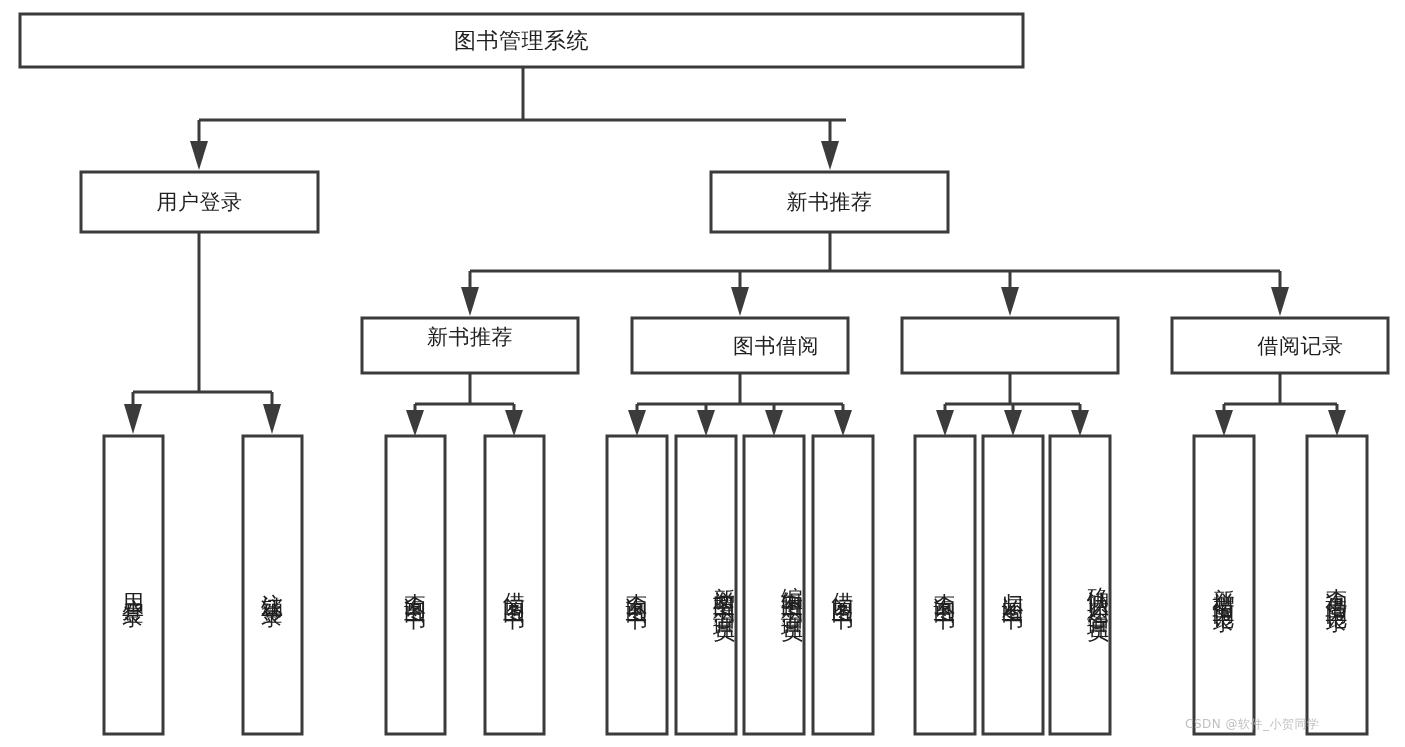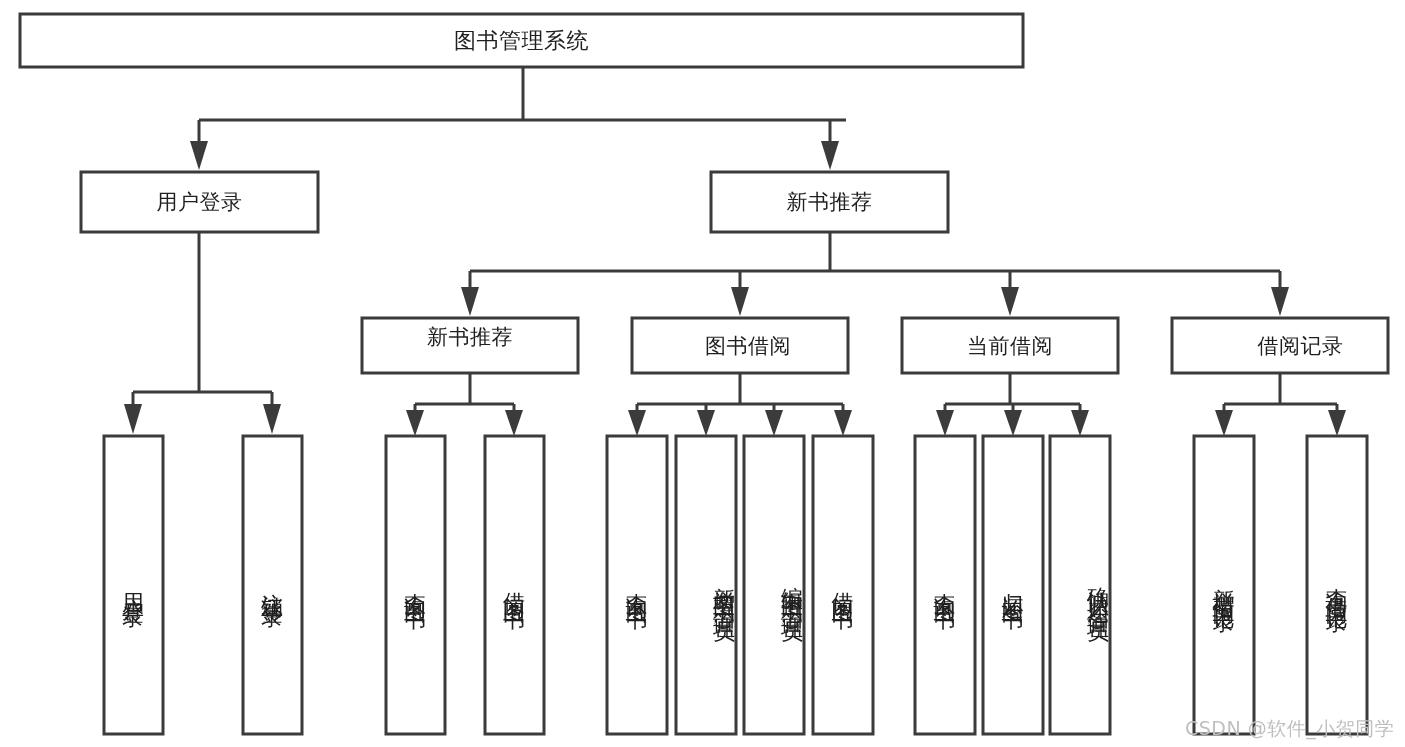--- a/index.html
+++ b/index.html
@@ -66,21 +66,21 @@
     letter-spacing: 5px;
     pointer-events: none;
   }
   .node-label-v.centered {
     align-items: center;
   }
   .watermark {
     position: absolute;
     left: 1185px;
     top: 716px;
-    font-size: 19px;
+    font-size: 12px;
     color: #bfbfbf;
     white-space: nowrap;
     letter-spacing: 0.5px;
     pointer-events: none;
   }
 </style>
 </head>
 <body>
 
 <div id="diagram-root">
@@ -175,22 +175,21 @@
     <rect class="node-box" x="1307" y="436" width="60" height="298"></rect>
 
   </svg>
 
   <div class="node-label-h" style="left:20px; top:14px; width:1003px; height:53px; font-size:22px;">图书管理系统</div>
 
   <div class="node-label-h" style="left:81px; top:172px; width:237px; height:60px;">用户登录</div>
   <div class="node-label-h" style="left:711px; top:172px; width:237px; height:60px;">新书推荐</div>
 
   <div class="node-label-h" style="left:362px; top:318px; width:216px; height:38px;">新书推荐</div>
-  <div class="node-label-h" style="left:640px; top:318px; width:216px; height:55px;">图书借阅</div>
-  <div class="node-label-h" style="left:902px; top:318px; width:216px; height:55px;">当前借阅</div>
+  <div class="node-label-h" style="left:668px; top:318px; width:216px; height:55px;">图书借阅</div>
   <div class="node-label-h" style="left:1172px; top:318px; width:257px; height:55px;">借阅记录</div>
 
   <div class="node-label-v centered" style="left:104px; top:436px; width:59px; height:298px;">用户登录</div>
   <div class="node-label-v centered" style="left:243px; top:436px; width:59px; height:298px;">注销登录</div>
 
   <div class="node-label-v centered" style="left:386px; top:436px; width:59px; height:298px;">查询图书</div>
   <div class="node-label-v centered" style="left:485px; top:436px; width:59px; height:298px;">借阅图书</div>
 
   <div class="node-label-v centered" style="left:607px; top:436px; width:60px; height:298px;">查询图书</div>
   <div class="node-label-v" style="left:676px; top:436px; width:60px; height:298px; padding-top:6px;">新增图书（管理员）</div>

